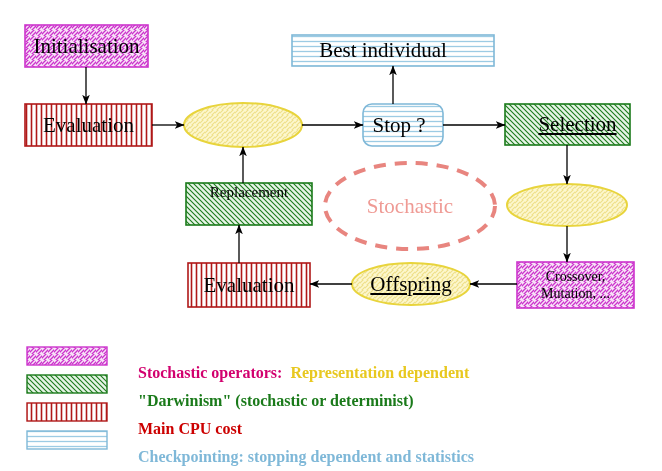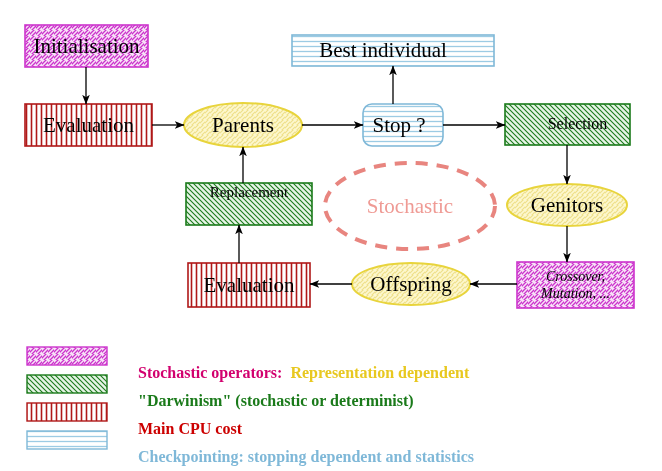--- a/index.html
+++ b/index.html
@@ -96,34 +96,32 @@
     <rect x="27" y="347" width="80" height="18" fill="url(#pat-magenta)" stroke="#cc33cc" stroke-width="1.4"></rect>
     <rect x="27" y="375" width="80" height="18" fill="url(#pat-green)" stroke="#1a7a1a" stroke-width="1.4"></rect>
     <rect x="27" y="403" width="80" height="18" fill="url(#pat-red)" stroke="#b01818" stroke-width="1.4"></rect>
     <rect x="27" y="431" width="80" height="18" fill="url(#pat-blue)" stroke="#7fb8d8" stroke-width="1.4"></rect>
   </svg>
 
   <div class="node-label" style="left:25px;top:25px;width:123px;height:42px;font-size:21px;">Initialisation</div>
 
   <div class="node-label" style="left:25px;top:104px;width:127px;height:42px;font-size:21px;">Evaluation</div>
 
-  <div class="node-label" style="left:184px;top:103px;width:118px;height:44px;font-size:21px;">Parents</div>
 
   <div class="node-label" style="left:363px;top:104px;width:72px;height:42px;font-size:21px;">Stop ?</div>
 
   <div class="node-label" style="left:292px;top:35px;width:182px;height:31px;font-size:21px;">Best individual</div>
 
-  <div class="node-label" style="left:505px;top:104px;width:145px;height:41px;font-size:16px;">Selection</div>
+  <div class="node-label" style="left:505px;top:104px;width:145px;height:41px;font-size:21px;text-decoration:underline;">Selection</div>
 
-  <div class="node-label" style="left:507px;top:184px;width:120px;height:42px;font-size:21px;">Genitors</div>
 
-  <div class="node-label" style="left:517px;top:262px;width:117px;height:46px;font-size:14px;line-height:1.25;font-style:italic;">Crossover,
+  <div class="node-label" style="left:517px;top:262px;width:117px;height:46px;font-size:14px;line-height:1.25;">Crossover,
 Mutation, ...</div>
 
-  <div class="node-label" style="left:352px;top:263px;width:118px;height:42px;font-size:21px;">Offspring</div>
+  <div class="node-label" style="left:352px;top:263px;width:118px;height:42px;font-size:21px;text-decoration:underline;">Offspring</div>
 
   <div class="node-label" style="left:188px;top:263px;width:122px;height:44px;font-size:21px;">Evaluation</div>
 
   <div class="node-label" style="left:186px;top:172px;width:126px;height:42px;font-size:15px;">Replacement</div>
 
   <div class="node-label" style="left:325px;top:185px;width:170px;height:42px;font-size:21px;color:#ef9a94;">Stochastic</div>
 
   <div class="legend-text" style="left:122px;top:346px;font-size:16px;">
     <span class="hl" style="color:#d2006e;text-align:right;">Stochastic operators:</span><span class="hl" style="color:#e8c820;">  Representation dependent</span>
   </div>

